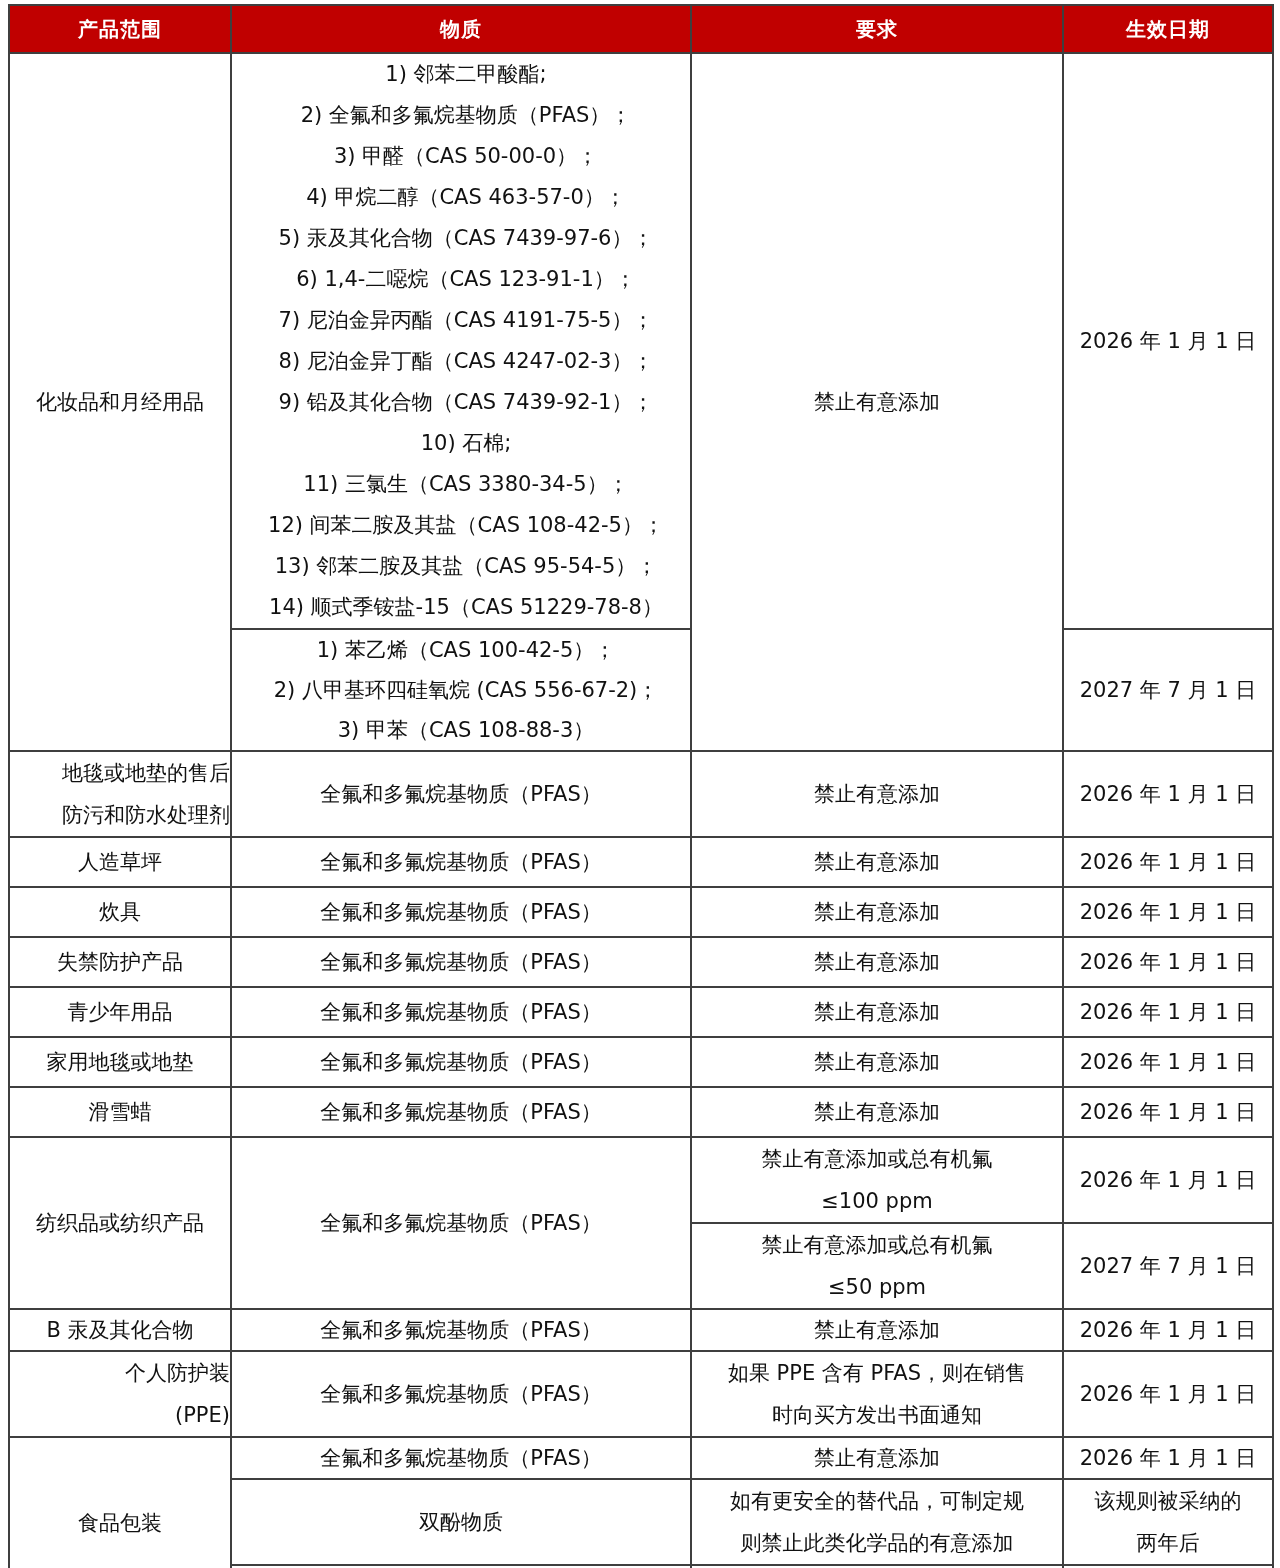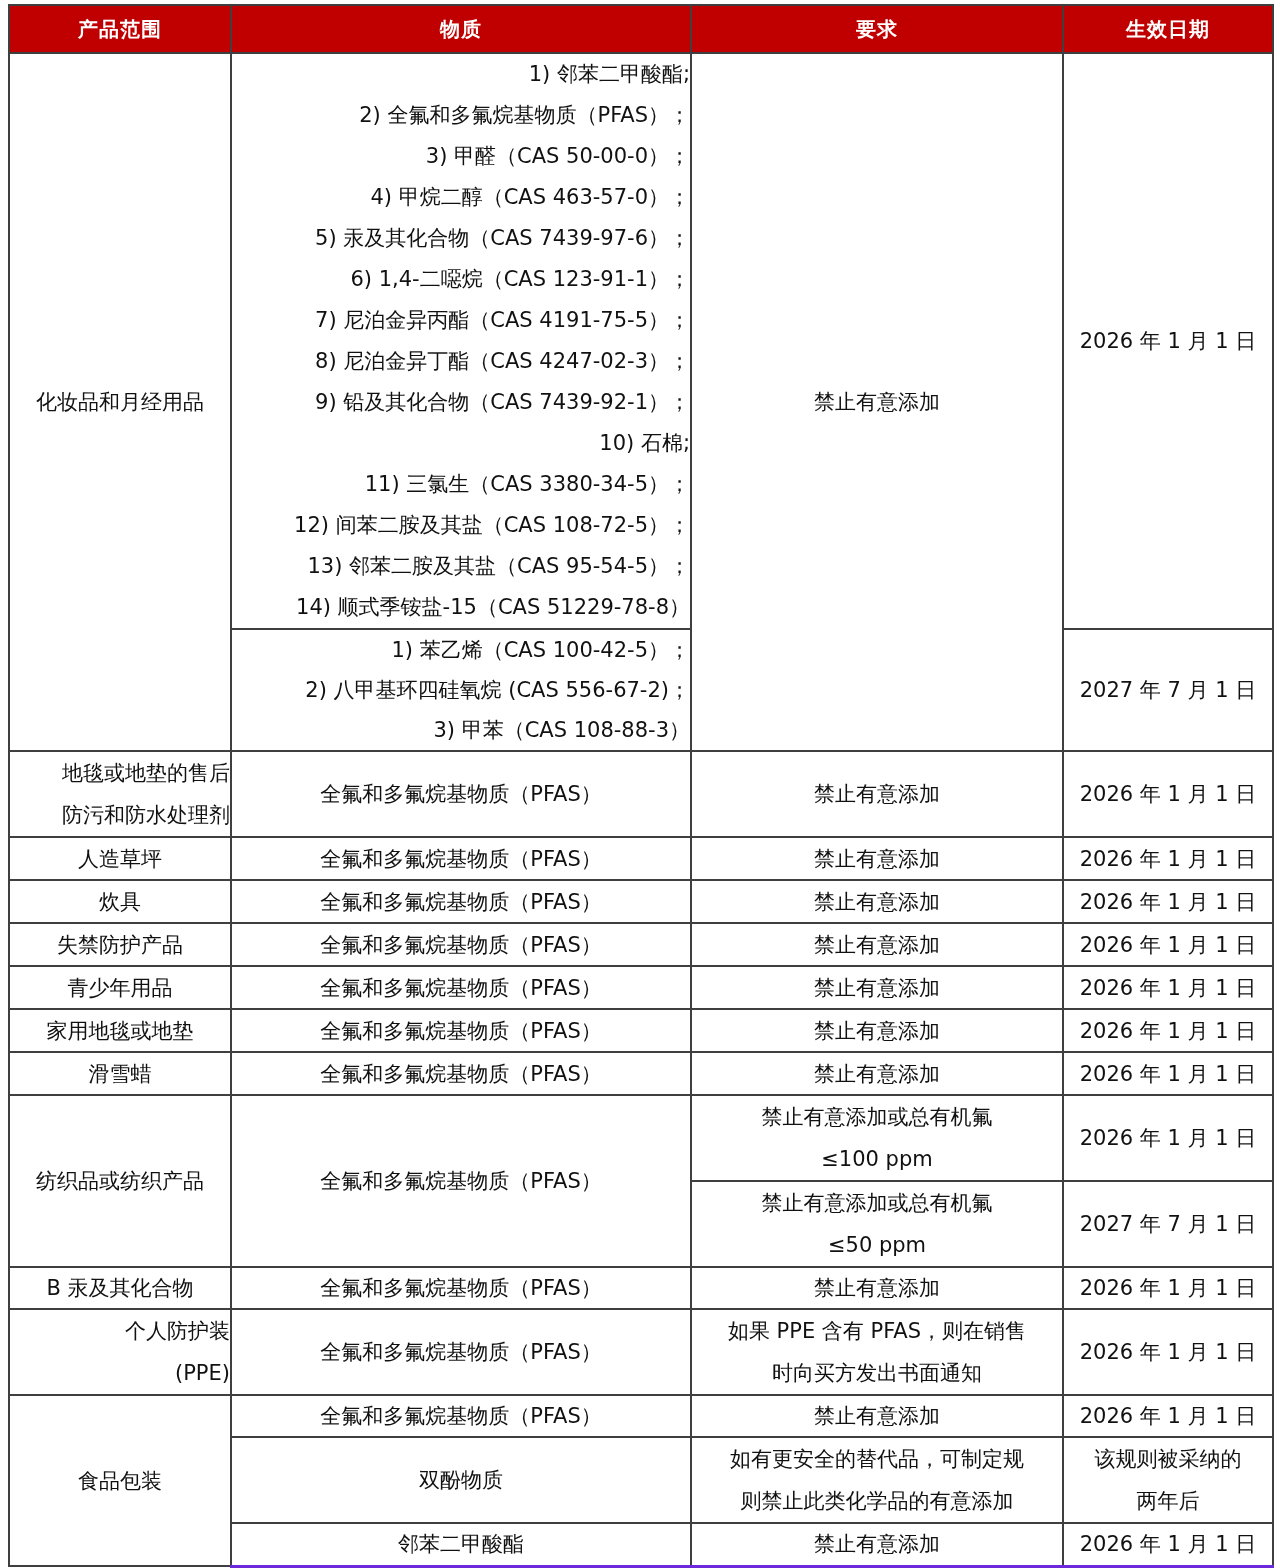--- a/index.html
+++ b/index.html
@@ -31,34 +31,34 @@
     color: #ffffff;
     font-size: 20px;
     font-weight: 700;
     height: 46px;
     border-top: 4px solid #6e0e0e;
     border-bottom: 2px solid #262626;
     letter-spacing: 1px;
   }
   tbody td { font-size: 21px; }
   .c-center { text-align: center; }
-  .c-list { text-align: right; }
+  .c-list { text-align: center; }
   .c-list .li {
     line-height: 41px;
     white-space: nowrap;
     padding-left: 10px;
   }
   .r-cosB .c-list .li { line-height: 40px; }
   .ln { line-height: 42px; text-align: center; }
   .scope-ln { line-height: 42px; text-align: right; }
   
   .r-cosA  { height: 574px; }
   .r-cosB  { height: 122px; }
   .r-carpet{ height: 86px; }
-  .r-single{ height: 43px; margin-top: 35px; }
+  .r-single{ height: 50px; margin-top: 35px; }
   .r-texA  { height: 80px; }
   .r-texB  { height: 86px; }
   .r-bfoam { height: 42px; }
   .r-ppe   { height: 84px; }
   .r-food1 { height: 42px; }
   .r-food2 { height: 85px; margin-top: 48px; }
   .r-food3 { height: 43px; }
   tbody tr:last-child td { border-bottom: 3px solid #6d28d9; }
 </style>
 </head>
@@ -89,21 +89,21 @@
           <div class="li">2)  全氟和多氟烷基物质（PFAS）；</div>
           <div class="li">3)  甲醛（CAS 50-00-0）；</div>
           <div class="li">4)  甲烷二醇（CAS 463-57-0）；</div>
           <div class="li">5)  汞及其化合物（CAS 7439-97-6）；</div>
           <div class="li">6)  1,4-二噁烷（CAS 123-91-1）；</div>
           <div class="li">7)  尼泊金异丙酯（CAS 4191-75-5）；</div>
           <div class="li">8)  尼泊金异丁酯（CAS 4247-02-3）；</div>
           <div class="li">9)  铅及其化合物（CAS 7439-92-1）；</div>
           <div class="li">10) 石棉;</div>
           <div class="li">11) 三氯生（CAS 3380-34-5）；</div>
-          <div class="li">12) 间苯二胺及其盐（CAS 108-72-5）；</div>
+          <div class="li">12) 间苯二胺及其盐（CAS 108-42-5）；</div>
           <div class="li">13) 邻苯二胺及其盐（CAS 95-54-5）；</div>
           <div class="li">14) 顺式季铵盐-15（CAS 51229-78-8）</div>
         </td>
         <td class="c-center" rowspan="2">禁止有意添加</td>
         <td class="c-center">2026 年 1 月 1 日</td>
       </tr>
 
       <tr class="r-cosB">
         <td class="c-list">
           <div class="li">1)  苯乙烯（CAS 100-42-5）；</div>

